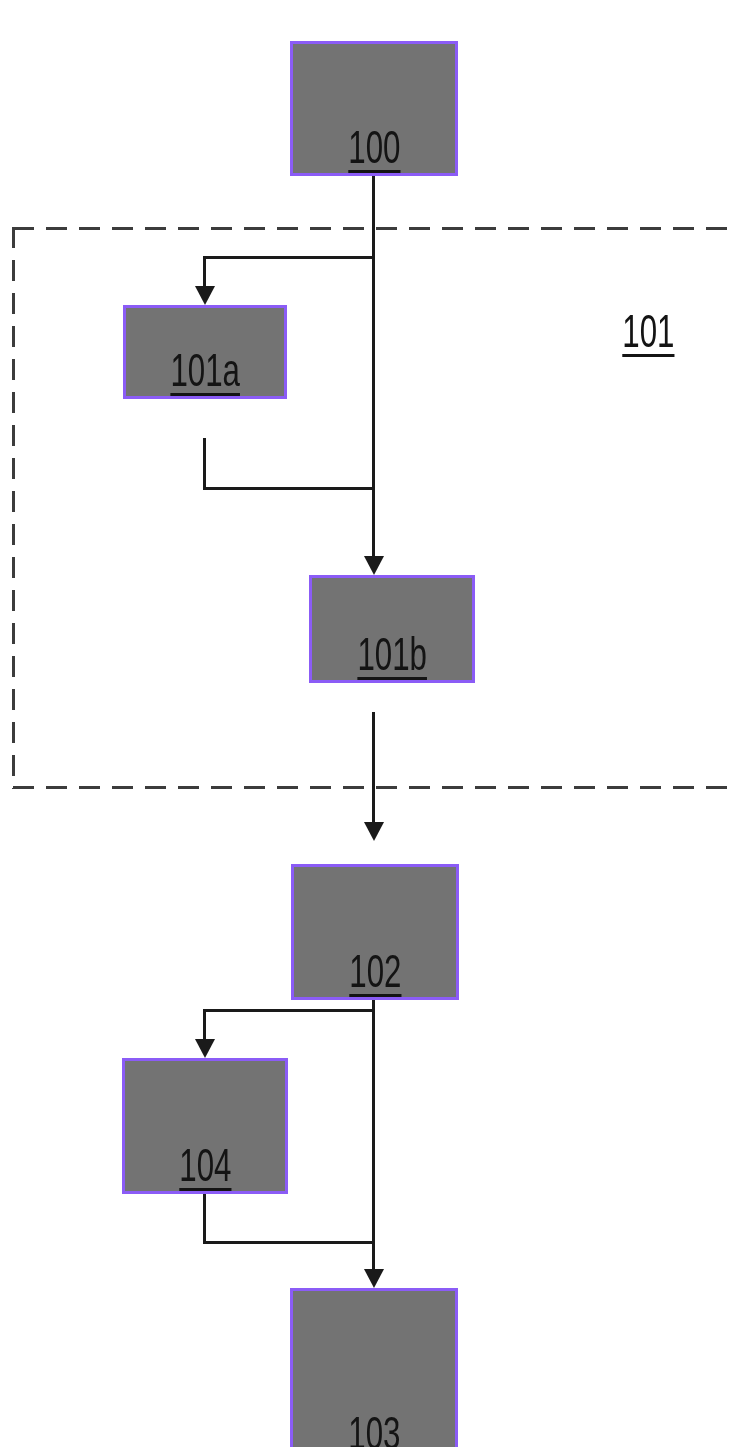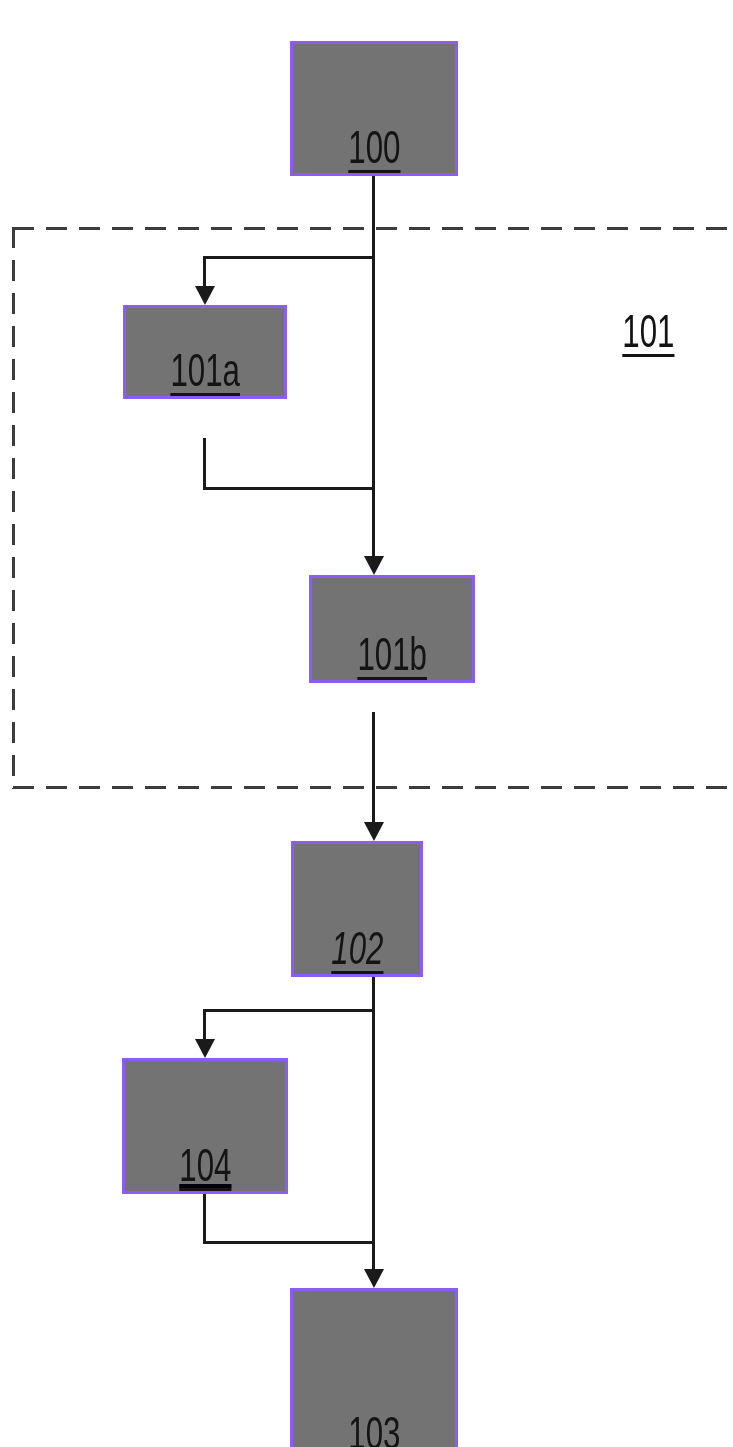--- a/index.html
+++ b/index.html
@@ -111,25 +111,25 @@
   </div>
 
   <div class="fbox" style="left:123px; top:305px; width:164px; height:94px;">
     <span class="lbl">101a</span>
   </div>
 
   <div class="fbox" style="left:309px; top:575px; width:166px; height:108px;">
     <span class="lbl">101b</span>
   </div>
 
-  <div class="fbox" style="left:291px; top:841px; width:132px; height:136px;font-style:italic;">
+  <div class="fbox" style="left:291px; top:864px; width:168px; height:136px;">
     <span class="lbl">102</span>
   </div>
 
-  <div class="fbox" style="left:122px; top:1058px; width:166px; height:136px;text-decoration:underline;">
+  <div class="fbox" style="left:122px; top:1058px; width:166px; height:136px;">
     <span class="lbl">104</span>
   </div>
 
   <div class="fbox" style="left:290px; top:1288px; width:168px; height:174px;">
     <span class="lbl">103</span>
   </div>
 
 </div>
 
 </body></html>

